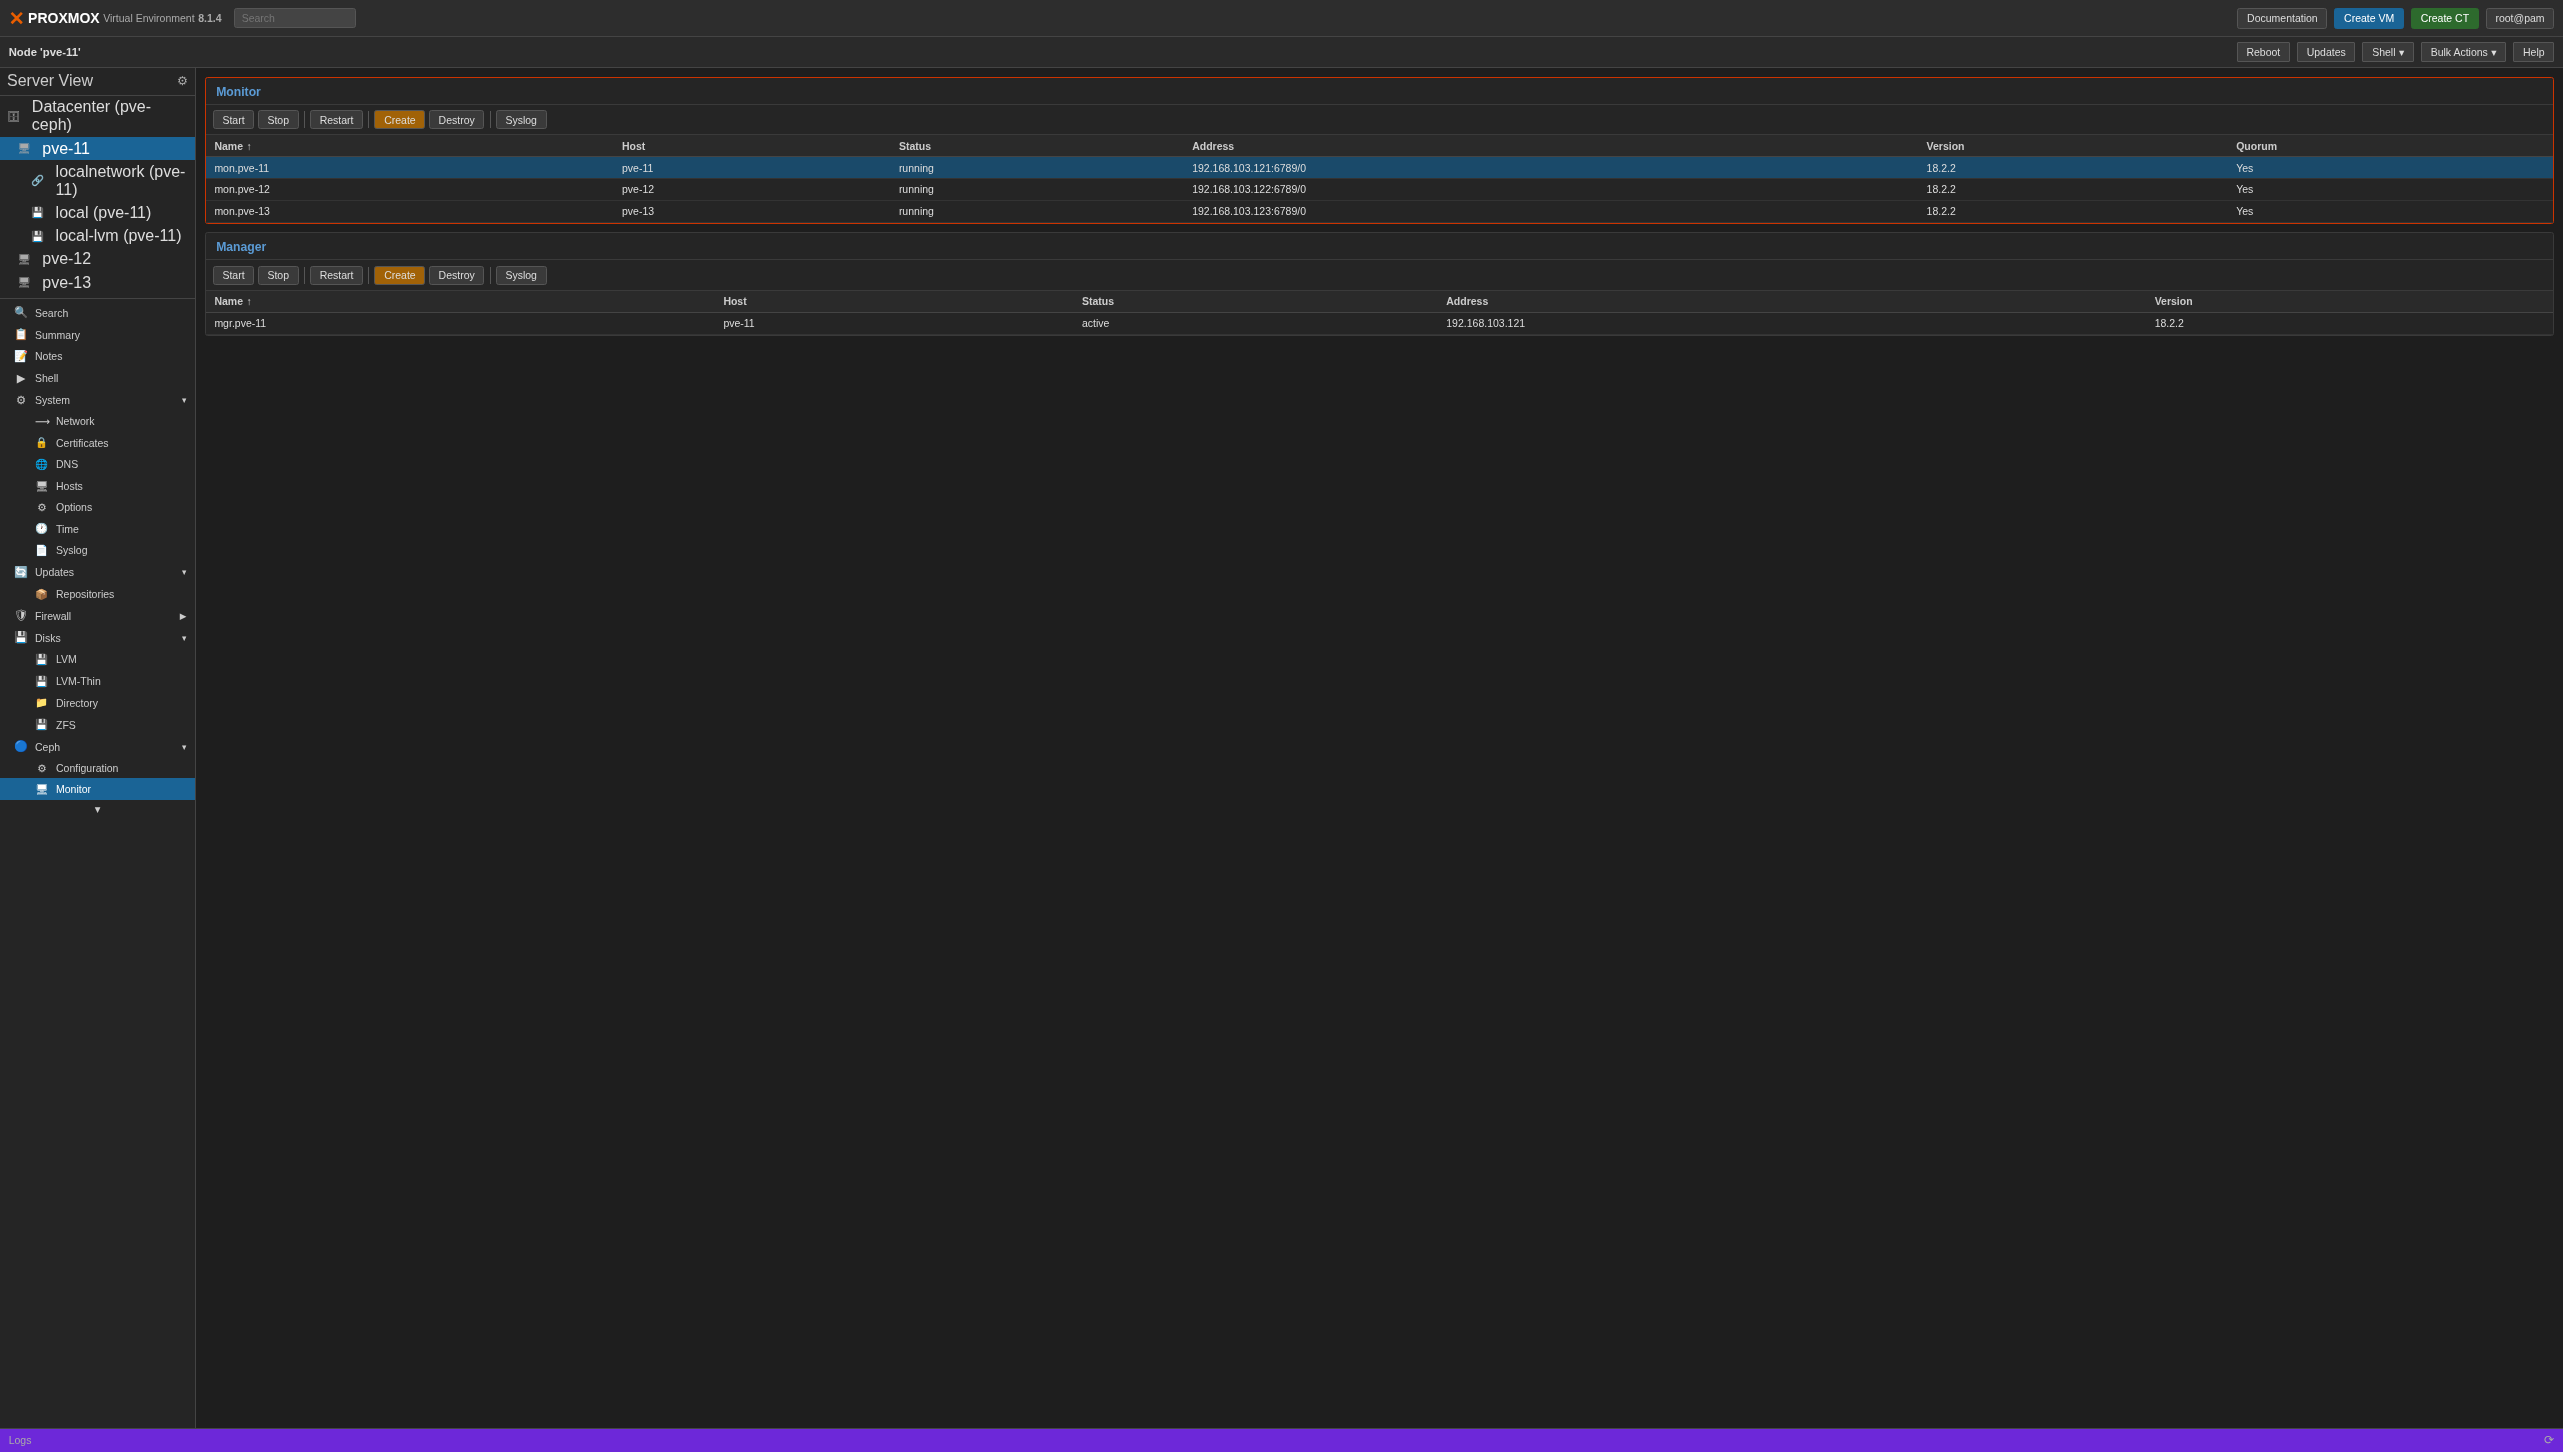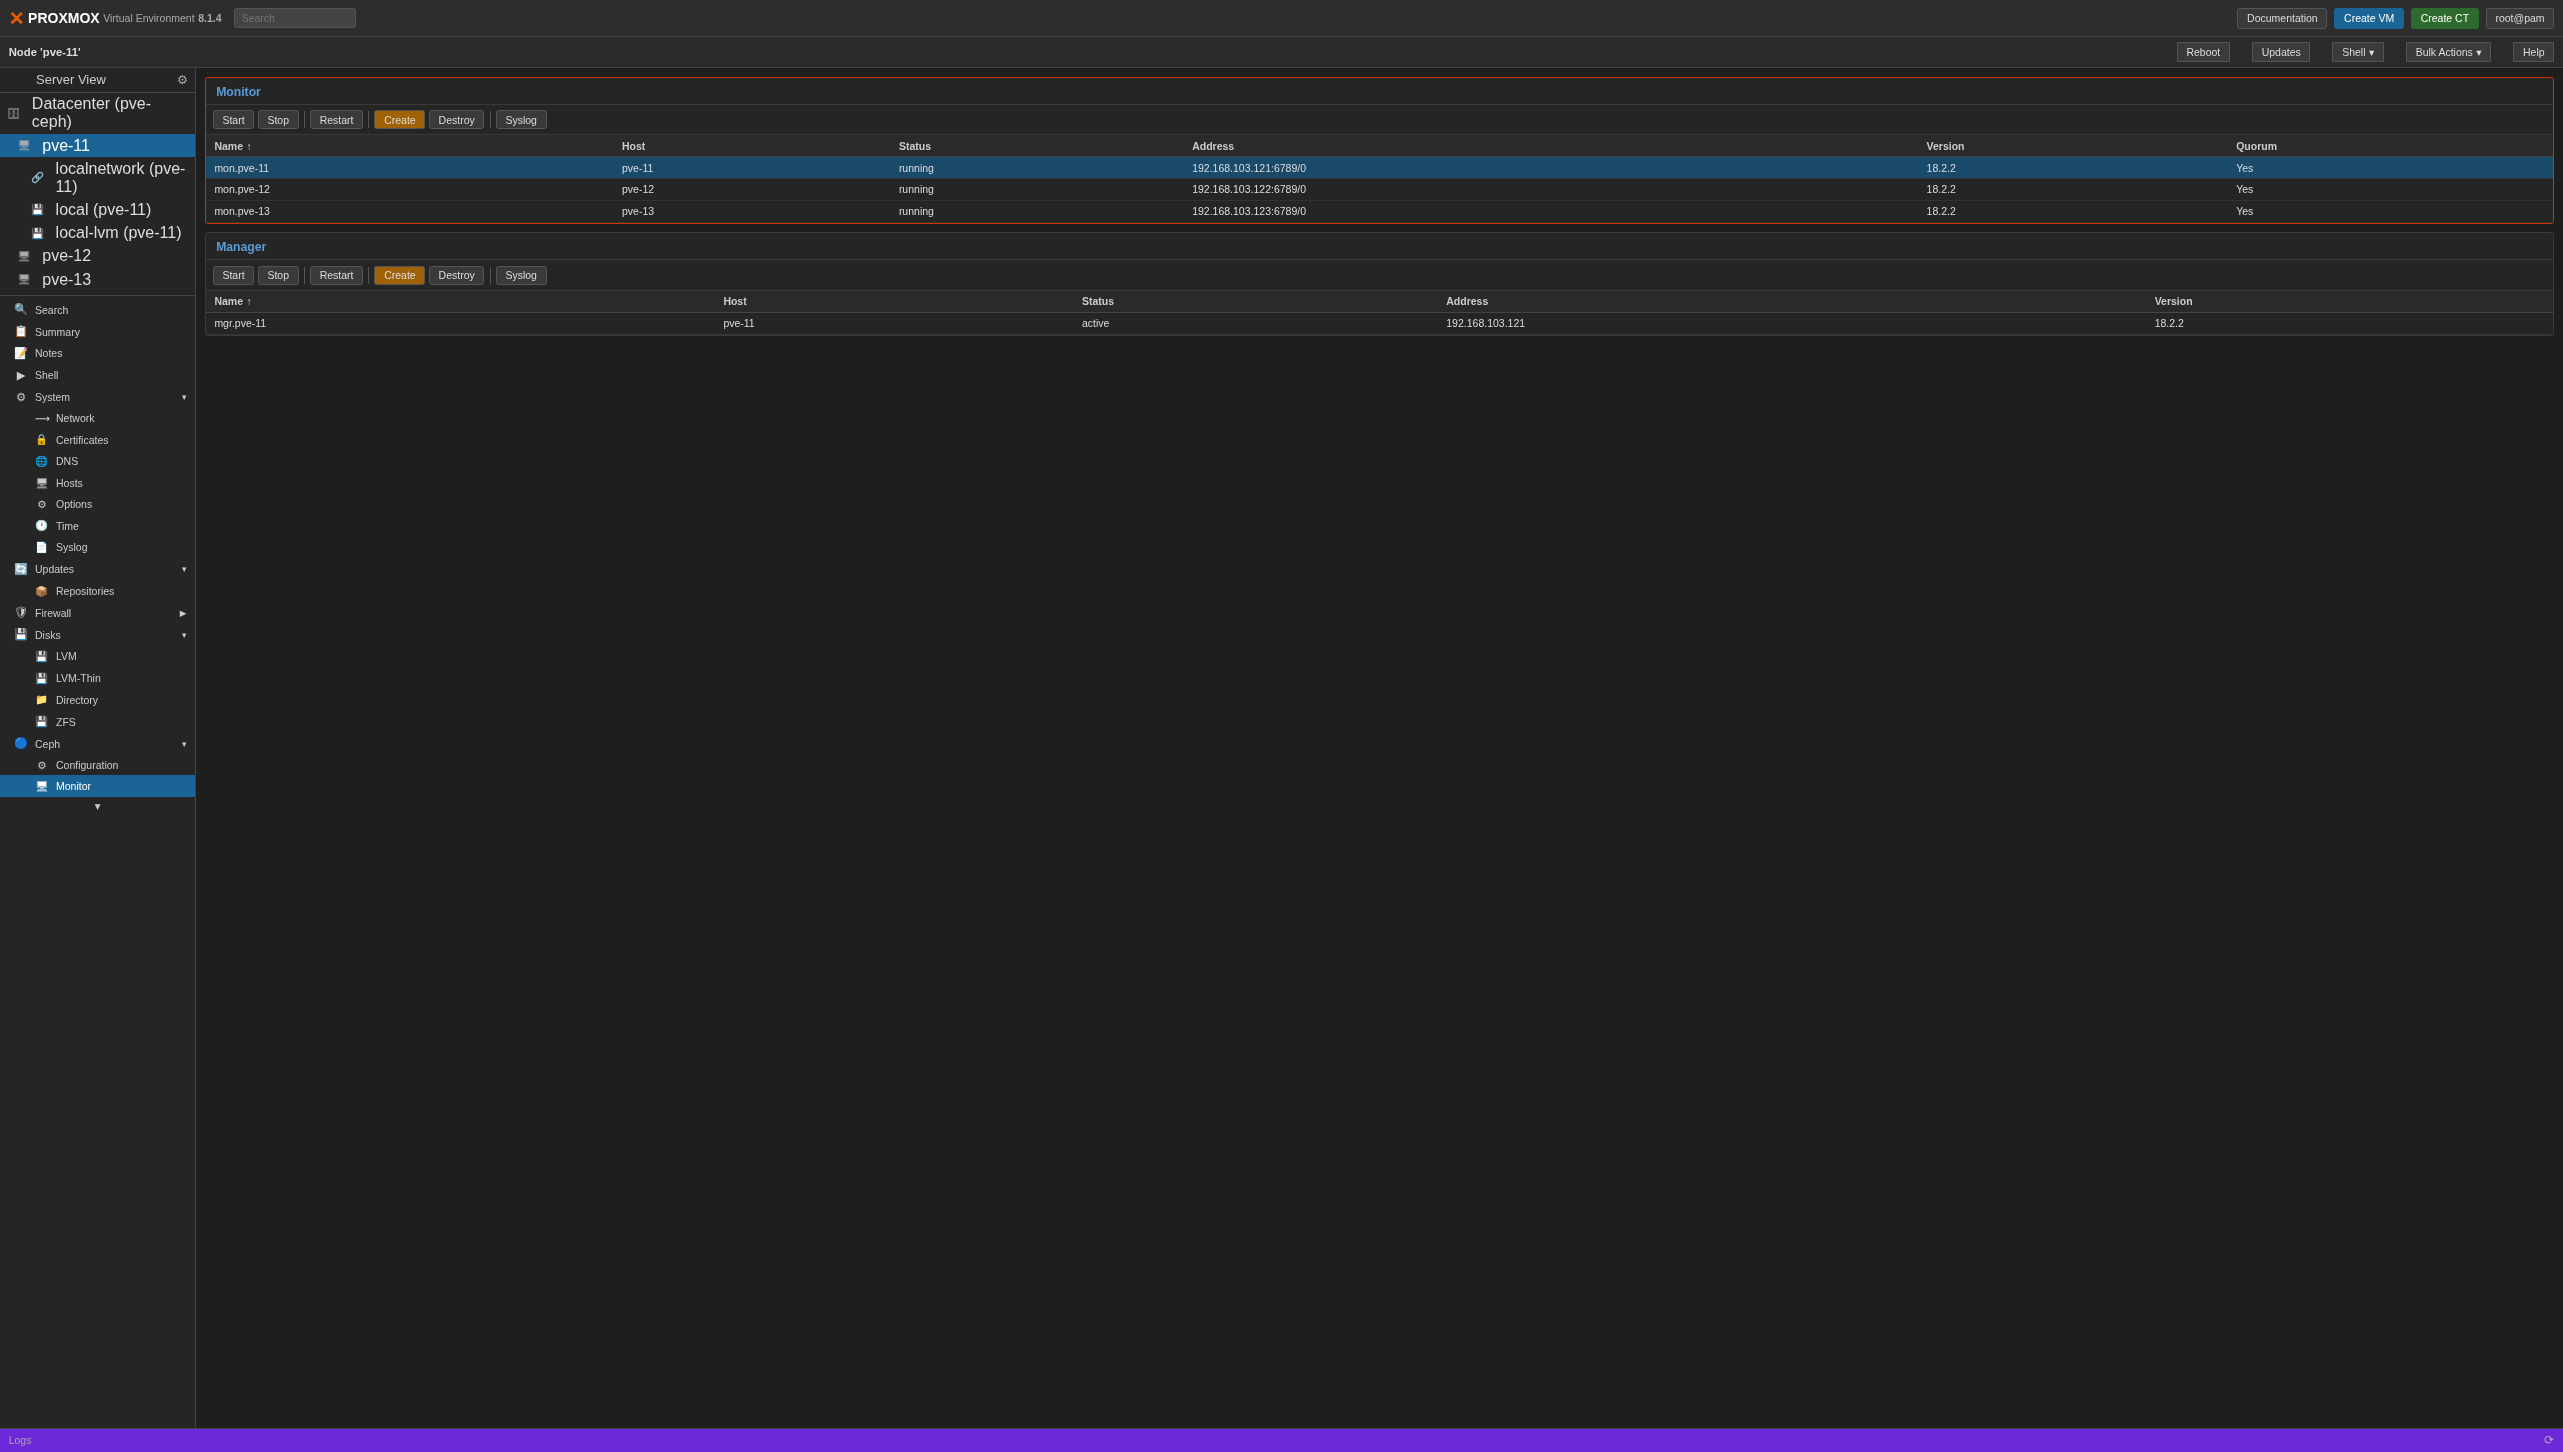--- a/index.html
+++ b/index.html
@@ -12,32 +12,32 @@
     .logo-proxmox { color: #fff; font-weight: bold; font-size: 14px; }
     .logo-ve { color: #aaa; font-size: 10.5px; }
     .topbar-version { color: #aaa; font-size: 10.5px; font-weight: bold; }
     .topbar-search { background: #444; border: 0.9px solid #555; color: #ddd; padding: 2.6px 7px; border-radius: 2.6px; font-size: 10.5px; width: 122px; }
     .topbar-spacer { flex: 1; }
     .topbar-btn { background: #3a3a3a; border: 0.9px solid #555; color: #ddd; padding: 3.5px 8.7px; border-radius: 2.6px; cursor: pointer; font-size: 10.5px; display: flex; align-items: center; gap: 3.5px; }
     .topbar-btn.blue { background: #1a6496; border-color: #1a6496; color: #fff; }
     .topbar-btn.green { background: #2d6a2d; border-color: #2d6a2d; color: #fff; }
 
     
-    .secondbar { display: flex; align-items: center; background: #2a2a2a; height: 31px; padding: 0 8.7px; gap: 22px; border-bottom: 0.9px solid #444; flex-shrink: 0; }
+    .secondbar { display: flex; align-items: center; background: #2a2a2a; height: 31px; padding: 0 8.7px; gap: 7px; border-bottom: 0.9px solid #444; flex-shrink: 0; }
     .node-label { font-size: 11.3px; color: #ddd; font-weight: bold; flex: 1; }
     .action-btn { background: #3a3a3a; border: 0.9px solid #555; color: #ddd; padding: 2.6px 8.7px; border-radius: 1px; cursor: pointer; font-size: 10.5px; display: flex; align-items: center; gap: 3.5px; }
     .action-btn.dropdown::after { content: ' ▾'; }
 
     
     .main { display: flex; flex: 1; overflow: hidden; }
 
     
     .sidebar { width: 196px; background: #252525; border-right: 0.9px solid #444; display: flex; flex-direction: column; overflow-y: auto; flex-shrink: 0; }
     .sidebar-view-selector { display: flex; align-items: center; padding: 4.4px 7px; border-bottom: 0.9px solid #444; gap: 3.5px; cursor: pointer; }
-    .sidebar-view-label { color: #ccc; font-size: 13px; flex: 1; margin-left: 29px; }
+    .sidebar-view-label { color: #ccc; font-size: 16px; flex: 1; }
     .gear-icon { color: #aaa; cursor: pointer; font-size: 12.2px; }
     .tree-item { display: flex; align-items: center; padding: 2.6px 5.2px 2.6px 7px; cursor: pointer; gap: 3.5px; }
     .tree-item.selected { background: #1a6496; color: #fff; }
     .tree-item .icon { font-size: 10.5px; color: #aaa; }
     .tree-item .label { font-size: 16px; margin-left: 8px; }
     .tree-indent-1 { padding-left: 17.4px; }
     .tree-indent-2 { padding-left: 31px; }
     .nav-item { display: flex; align-items: center; padding: 4.4px 8.7px 4.4px 14px; cursor: pointer; gap: 7px; color: #ccc; }
     .nav-item .nav-icon { font-size: 11.3px; width: 14px; text-align: center; }
     .nav-item .nav-label { font-size: 10.5px; }

